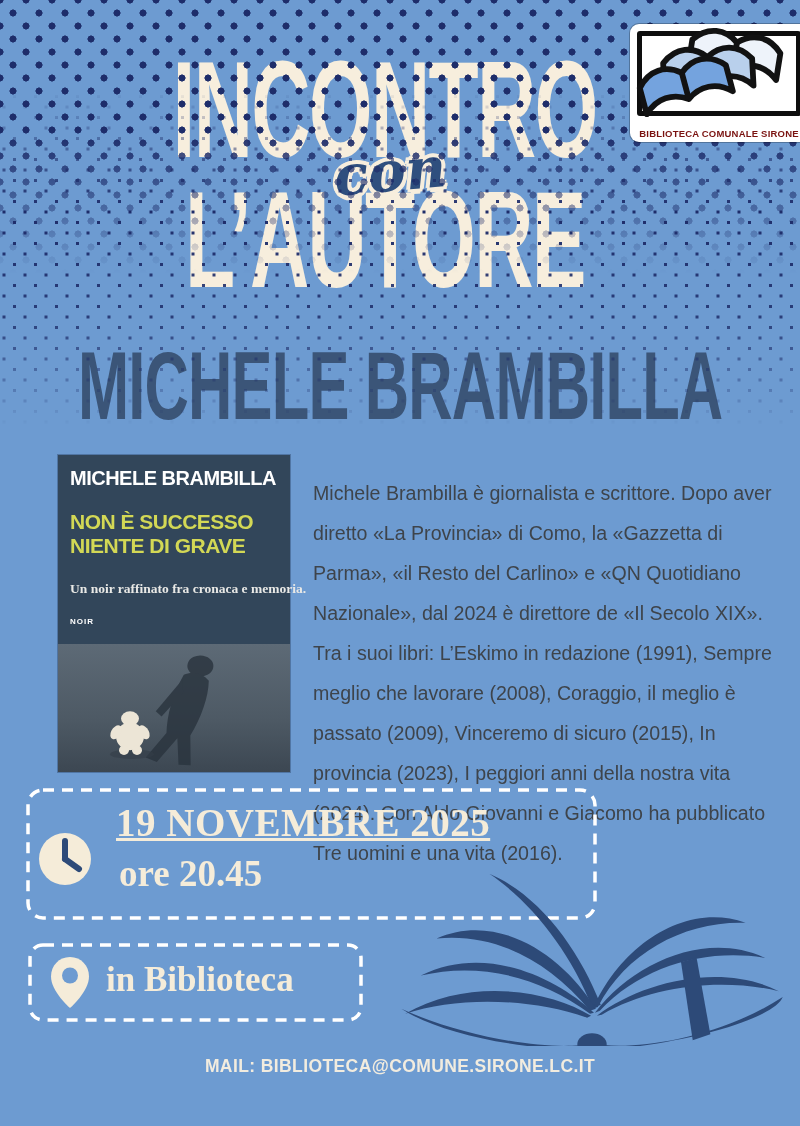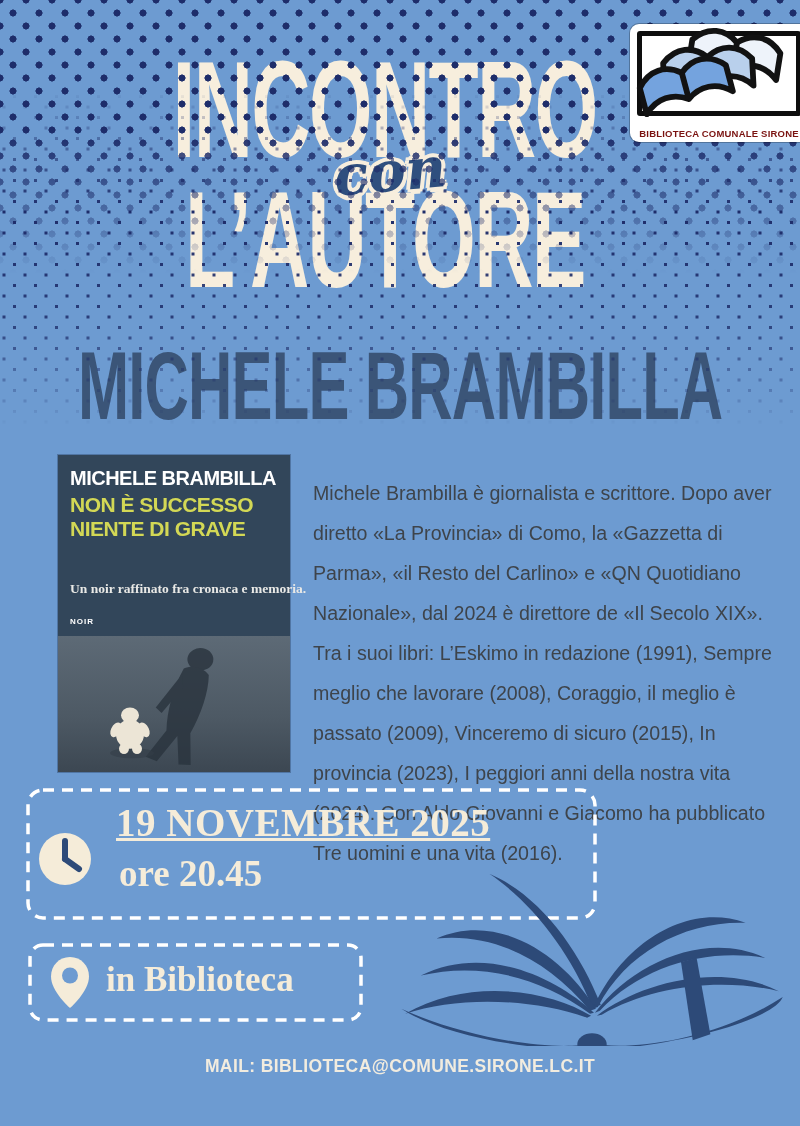--- a/index.html
+++ b/index.html
@@ -70,28 +70,28 @@
   .author-heading span{display:inline-block;transform:scale(.83,1.3);transform-origin:center top;}
   
   .cover{
     position:absolute;left:58px;top:455px;width:232px;height:317px;z-index:3;
     display:flex;flex-direction:column;box-shadow:0 0 0 1px rgba(30,50,80,.35);
   }
   .cover-header{
     background:#32465a;height:116px;padding:12px 12px 0 12px;box-sizing:border-box;
   }
   .cover-author{color:#ffffff;font-weight:bold;font-size:20px;letter-spacing:-.5px;white-space:nowrap;}
-  .cover-title{color:#d3d855;font-weight:bold;font-size:21px;line-height:1.12;letter-spacing:-.5px;margin-top:3px;white-space:nowrap;}
+  .cover-title{color:#d3d855;font-weight:bold;font-size:21px;line-height:1.12;letter-spacing:-.5px;margin-top:20px;white-space:nowrap;}
   .cover-tagline{
     background:#32465a;padding:10px 12px 0 12px;
     font-family:"Liberation Serif",serif;font-weight:bold;
     color:#e9e9e6;font-size:13.5px;white-space:nowrap;
   }
   .cover-genre{
-    background:#32465a;padding:20px 12px 10px 12px;
+    background:#32465a;padding:20px 12px 18px 12px;
     color:#ffffff;font-size:8px;font-weight:bold;letter-spacing:1px;
   }
   .cover-photo{flex:1;display:block;width:232px;}
   .cover-credits{
     height:20px;background:#1f2b38;display:flex;align-items:center;
     font-family:"Liberation Serif",serif;color:#d9dade;font-size:9px;
   }
   .cover-series{margin-left:12px;}
   .cover-publisher{margin-left:58px;}
   

